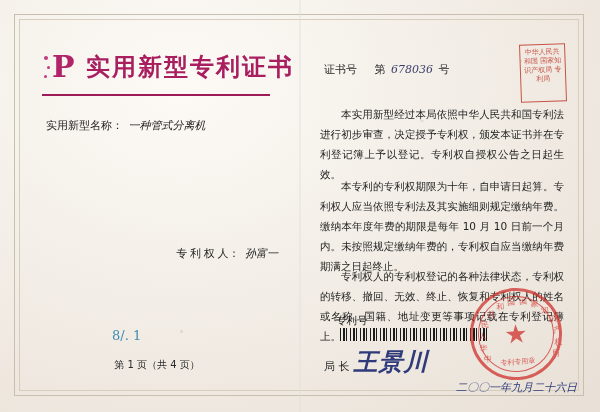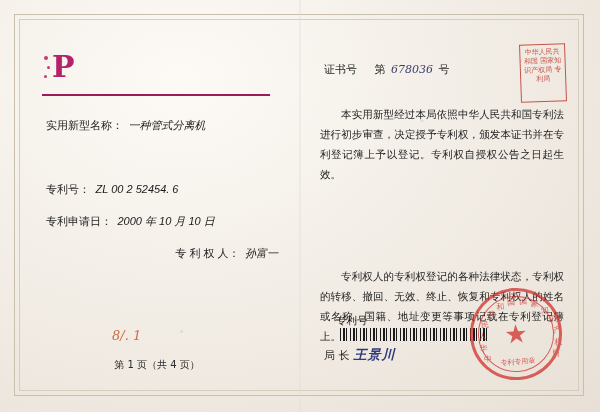--- a/index.html
+++ b/index.html
@@ -94,46 +94,45 @@
   }
   .field {
     position: absolute;
     left: 20px;
     width: 232px;
     font-size: 11px;
     color: #2b2b2b;
     white-space: nowrap;
   }
   .field .label {
-    font-family: Liberation Sans, sans-serif;
+    font-family: Liberation Serif, serif;
     color: #1f1f1f;
   }
   .field .value {
-    font-family: Liberation Sans, sans-serif;
+    font-family: Liberation Mono, monospace;
     color: #1a1a1a;
     padding-left: 2px;
   }
   .f1 { top: 90px; }
   .f2 { top: 122px; }
   .f3 { top: 154px; }
   .f4 { top: 186px; }
   .f5 { top: 218px; text-align: right; }
   .f6 { top: 250px; }
   .handwritten {
     font-family: "DejaVu Serif", "Liberation Serif", serif;
     font-style: italic;
     color: #3b3f6b;
   }
   .scribble {
     position: absolute;
     left: 86px; top: 300px;
     font-family: "DejaVu Serif", "Liberation Serif", serif;
     font-size: 13px;
-    color: #c2410c;
-    font-style: italic;
+    color: #0369a1;
     opacity: .75;
   }
   .page-footer {
     position: absolute;
     left: 0; top: 330px;
     width: 262px;
     text-align: center;
     font-size: 10px;
     color: #2b2b2b;
   }
@@ -206,21 +205,21 @@
   .sign-row {
     position: absolute;
     left: 18px; top: 318px;
     font-size: 11px;
     color: #1f1f1f;
     display: flex;
     align-items: baseline;
   }
   .signature {
     font-family: "DejaVu Serif", "Liberation Serif", serif;
-    font-size: 13px;
+    font-size: 24px;
     color: #2f3a7a;
     font-style: italic;
     font-weight: bold;
     padding-left: 4px;
     letter-spacing: 1px;
   }
   .date-line {
     position: absolute;
     left: 150px; top: 352px;
     font-size: 11px;
@@ -299,34 +298,27 @@
 
   <div class="left-page">
 
     <div class="logo-row">
       <div class="emblem">
         <div class="spark s1"></div>
         <div class="spark s2"></div>
         <div class="spark s3"></div>
         <div class="p-mark">P</div>
       </div>
+      <div class="cert-title">实用新型专利证书</div>
     </div>
     <div class="title-rule"></div>
 
     <div class="field f1">
       <span class="label">实用新型名称：</span>
       <span class="value handwritten">一种管式分离机</span>
-    </div>
-    <div class="field f3">
-      <span class="label">专利号：</span>
-      <span class="value handwritten">ZL 00 2 52454. 6</span>
-    </div>
-    <div class="field f4">
-      <span class="label">专利申请日：</span>
-      <span class="value handwritten">2000 年 10 月 10 日</span>
     </div>
     <div class="field f5">
       <span class="label">专 利 权 人：</span>
       <span class="value handwritten">孙富一</span>
     </div>
 
     <div class="scribble">8/. 1</div>
 
     <div class="page-footer">第 1 页（共 4 页）</div>
   </div>
@@ -336,32 +328,34 @@
     <div class="cert-no">
       <span>证书号</span>
       <span style="padding-left:14px;">第</span>
       <span class="num handwritten">678036</span>
       <span>号</span>
     </div>
 
     <div class="red-stamp-top">中华人民共和国 国家知识产权局 专利局</div>
 
     <div class="para p1">本实用新型经过本局依照中华人民共和国专利法进行初步审查，决定授予专利权，颁发本证书并在专利登记簿上予以登记。专利权自授权公告之日起生效。</div>
+    <div class="para p2">本专利的专利权期限为十年，自申请日起算。专利权人应当依照专利法及其实施细则规定缴纳年费。缴纳本年度年费的期限是每年 10 月 10 日前一个月内。未按照规定缴纳年费的，专利权自应当缴纳年费期满之日起终止。</div>
     <div class="para p3">专利权人的专利权登记的各种法律状态，专利权的转移、撤回、无效、终止、恢复和专利权人的姓名或名称、国籍、地址变更等事项记载在专利登记簿上。</div>
 
     <div class="patent-no-row">
       <span>专利号</span>
       <span class="barcode"></span>
     </div>
 
     <div class="sign-row">
       <span>局 长</span>
       <span class="signature">王景川</span>
     </div>
 
+    <div class="date-line">二〇〇一年九月二十六日</div>
   </div>
 
   <div class="seal">
     <div class="inner-ring"></div>
     <div class="star">★</div>
     <div class="bottom-text">专利专用章</div>
     <div class="arc-text">
       <span style="transform: rotate(-118deg) translate(0,-38px) rotate(118deg);">中</span>
       <span style="transform: rotate(-100deg) translate(0,-38px) rotate(100deg);">华</span>
       <span style="transform: rotate(-82deg) translate(0,-38px) rotate(82deg);">人</span>

